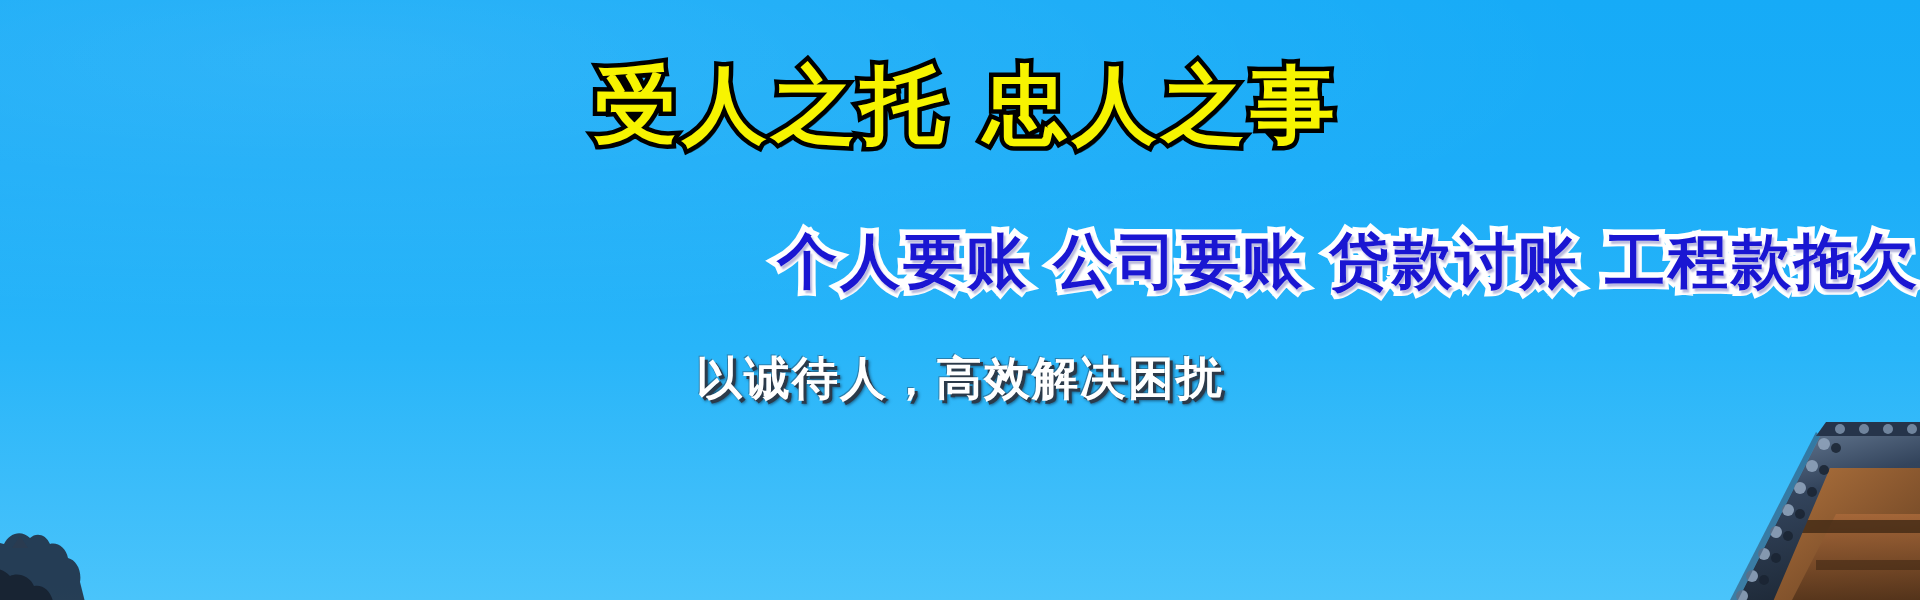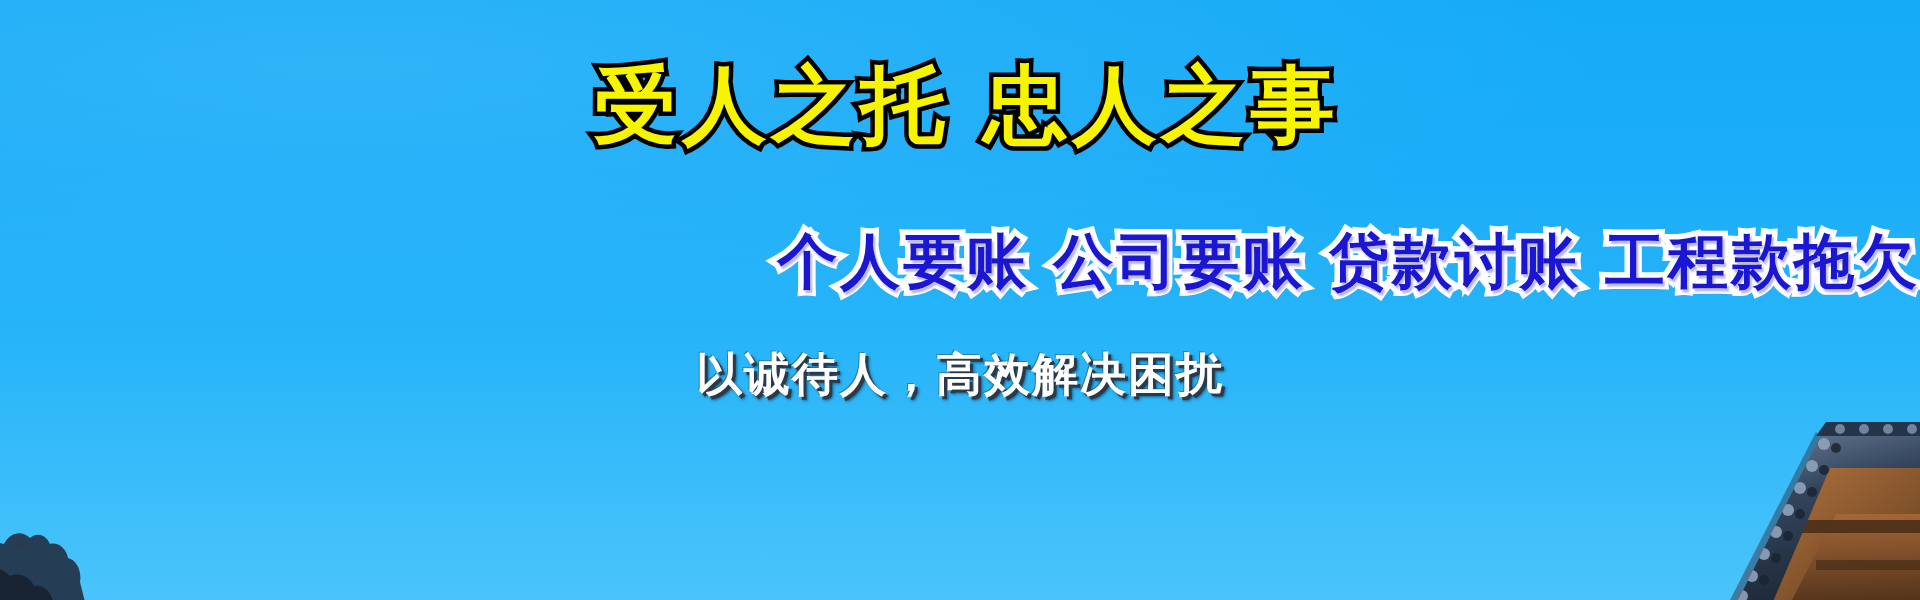--- a/index.html
+++ b/index.html
@@ -79,21 +79,21 @@
        0 0 1px #ffffff,
        2px 3px 2px rgba(20,20,140,0.30);
     white-space:nowrap;
   }
 
   
   .tagline {
     position:absolute;
     top:352px; left:0; right:0;
     text-align:center;
-    font-family:Liberation Mono, monospace;
+    font-family:Liberation Sans, sans-serif;
     font-size:46px;
     font-weight:700;
     line-height:1.15;
     letter-spacing:2px;
     color:#ffffff;
     text-shadow:
        3px 3px 0 #2b3a4a,
        4px 4px 3px rgba(10,25,45,0.55),
       -1px -1px 0 rgba(40,60,80,0.45);
     white-space:nowrap;

